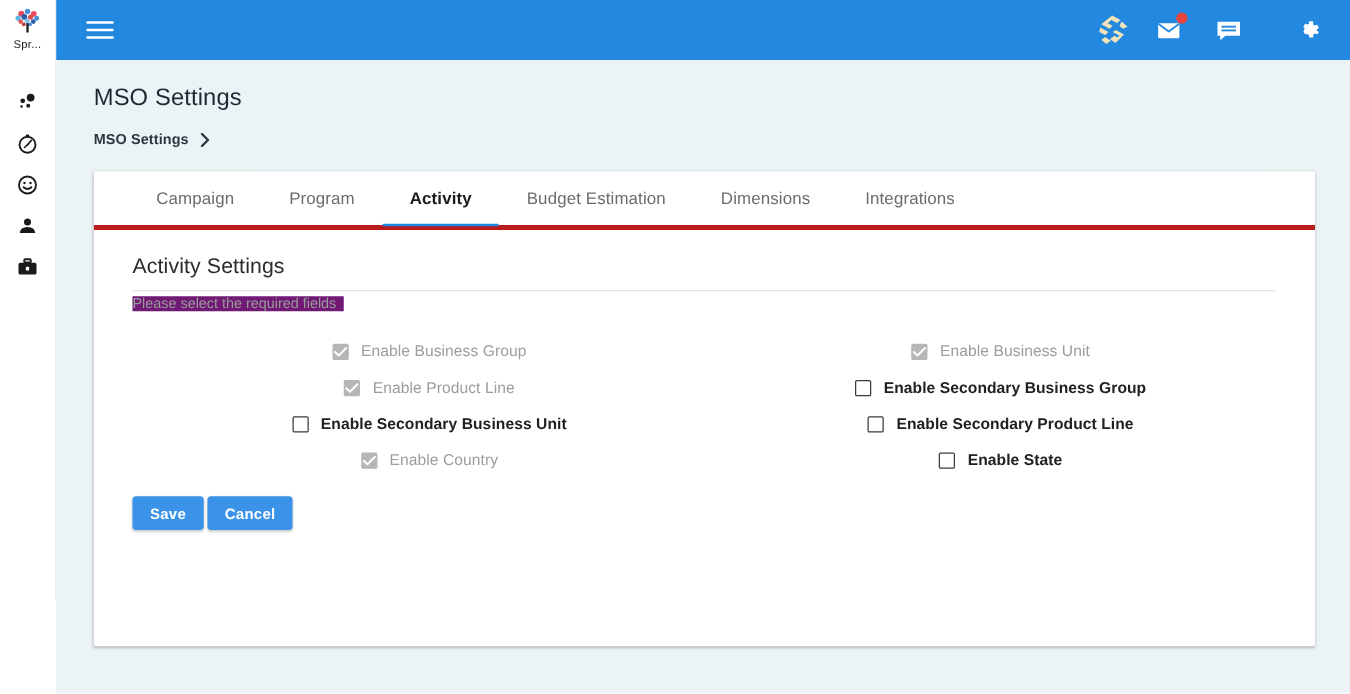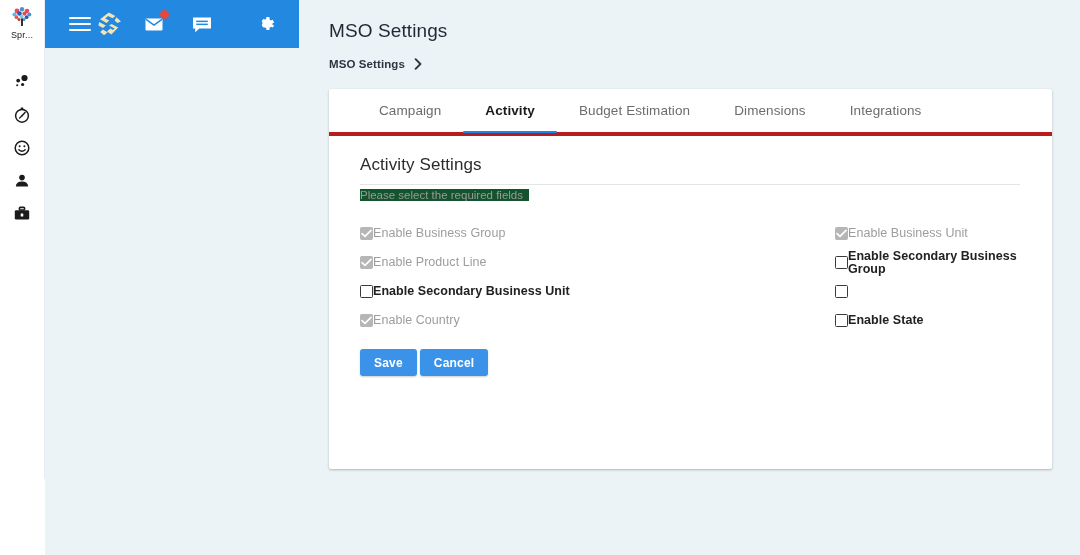--- a/index.html
+++ b/index.html
@@ -33,21 +33,21 @@
   }
   .rail-icons { margin-top: 17px; display: flex; flex-direction: column; align-items: center; }
   .rail-item {
     width: 45px; height: 33px;
     display: flex; align-items: center; justify-content: center;
     cursor: pointer;
   }
   .rail-item svg { display: block; }
 
   
-  .right { flex: 1 1 auto; display: flex; flex-direction: row; background: #ecf3f6; min-width: 0; }
+  .right { flex: 1 1 auto; display: flex; flex-direction: column; background: #ecf3f6; min-width: 0; }
 
   
   .topbar {
     height: 48px; flex: 0 0 48px;
     background: #2388e0;
     display: flex; align-items: center;
     padding: 0 18px 0 24px;
   }
   .hamburger { width: 26px; height: 26px; display: flex; flex-direction: column; justify-content: center; gap: 4px; cursor: pointer; }
   .hamburger span { display: block; height: 2px; width: 22px; background: #ffffff; border-radius: 1px; }
@@ -94,31 +94,31 @@
   .tab.active { color: #1b1b1b; font-weight: 700; }
   .tab.active::after {
     content: ""; position: absolute; left: 0; right: 0; bottom: -1px;
     height: 2.5px; background: #1e87e5; border-radius: 2px;
   }
 
   
   .section { padding: 19px 32px 0 31px; }
   .section-title { font-size: 17px; color: #2c2c2c; font-weight: 400; letter-spacing: .1px; }
   .section-rule { height: 1px; background: #e4e4e4; margin-top: 9px; }
-  .section-sub { font-size: 11.5px; color: #9a9a9a; margin-top: -7px; position: relative; z-index: 2; background: #14532d; display: inline-block; padding-right: 6px; }
+  .section-sub { font-size: 11.5px; color: #9a9a9a; margin-top: -7px; position: relative; z-index: 2; background: #701a75; display: inline-block; padding-right: 6px; }
 
   
   .cb-grid {
     margin-top: 16px;
     display: grid;
     grid-template-columns: 475px 1fr;
     row-gap: 0px;
   }
   .cb-col { display: flex; flex-direction: column; }
-  .cb-row { height: 29px; display: flex; align-items: center; cursor: pointer; }
+  .cb-row { height: 29px; display: flex; align-items: center; gap: 10px; cursor: pointer; justify-content: center; }
   .cb-box {
     width: 13px; height: 13px; flex: 0 0 13px;
     border-radius: 1.5px; position: relative;
     display: flex; align-items: center; justify-content: center;
   }
   .cb-box.unchecked { border: 1.6px solid #3a3a3a; background: #ffffff; }
   .cb-box.checked { background: #b6b6b6; border: 1.6px solid #b6b6b6; }
   .cb-box.checked svg { display: block; }
   .cb-label { font-size: 12.5px; letter-spacing: .05px; line-height: 13px; }
   .cb-label.on { color: #9d9d9d; font-weight: 400; }
@@ -261,20 +261,21 @@
         <span class="crumb">MSO Settings</span>
         <svg class="crumb-chev" width="9" height="12" viewBox="0 0 9 12">
           <path d="M1.6 1.2 L6.4 6 L1.6 10.8" fill="none" stroke="#2b3640" stroke-width="1.9" stroke-linecap="round" stroke-linejoin="round"></path>
         </svg>
       </div>
 
       <div class="card">
 
         <div class="tabs">
           <div class="tab">Campaign</div>
+          <div class="tab">Program</div>
           <div class="tab active">Activity</div>
           <div class="tab">Budget Estimation</div>
           <div class="tab">Dimensions</div>
           <div class="tab">Integrations</div>
         </div>
 
         <div class="section">
           <div class="section-title">Activity Settings</div>
           <div class="section-rule"></div>
           <div class="section-sub">Please select the required fields</div>
@@ -320,20 +321,21 @@
                     </svg>
                 </span>
                 <span class="cb-label on">Enable Business Unit</span>
               </div>
               <div class="cb-row">
                 <span class="cb-box unchecked"></span>
                 <span class="cb-label off">Enable Secondary Business Group</span>
               </div>
               <div class="cb-row">
                 <span class="cb-box unchecked"></span>
+                <span class="cb-label off">Enable Secondary Product Line</span>
               </div>
               <div class="cb-row">
                 <span class="cb-box unchecked"></span>
                 <span class="cb-label off">Enable State</span>
               </div>
             </div>
 
           </div>
         </div>
 

